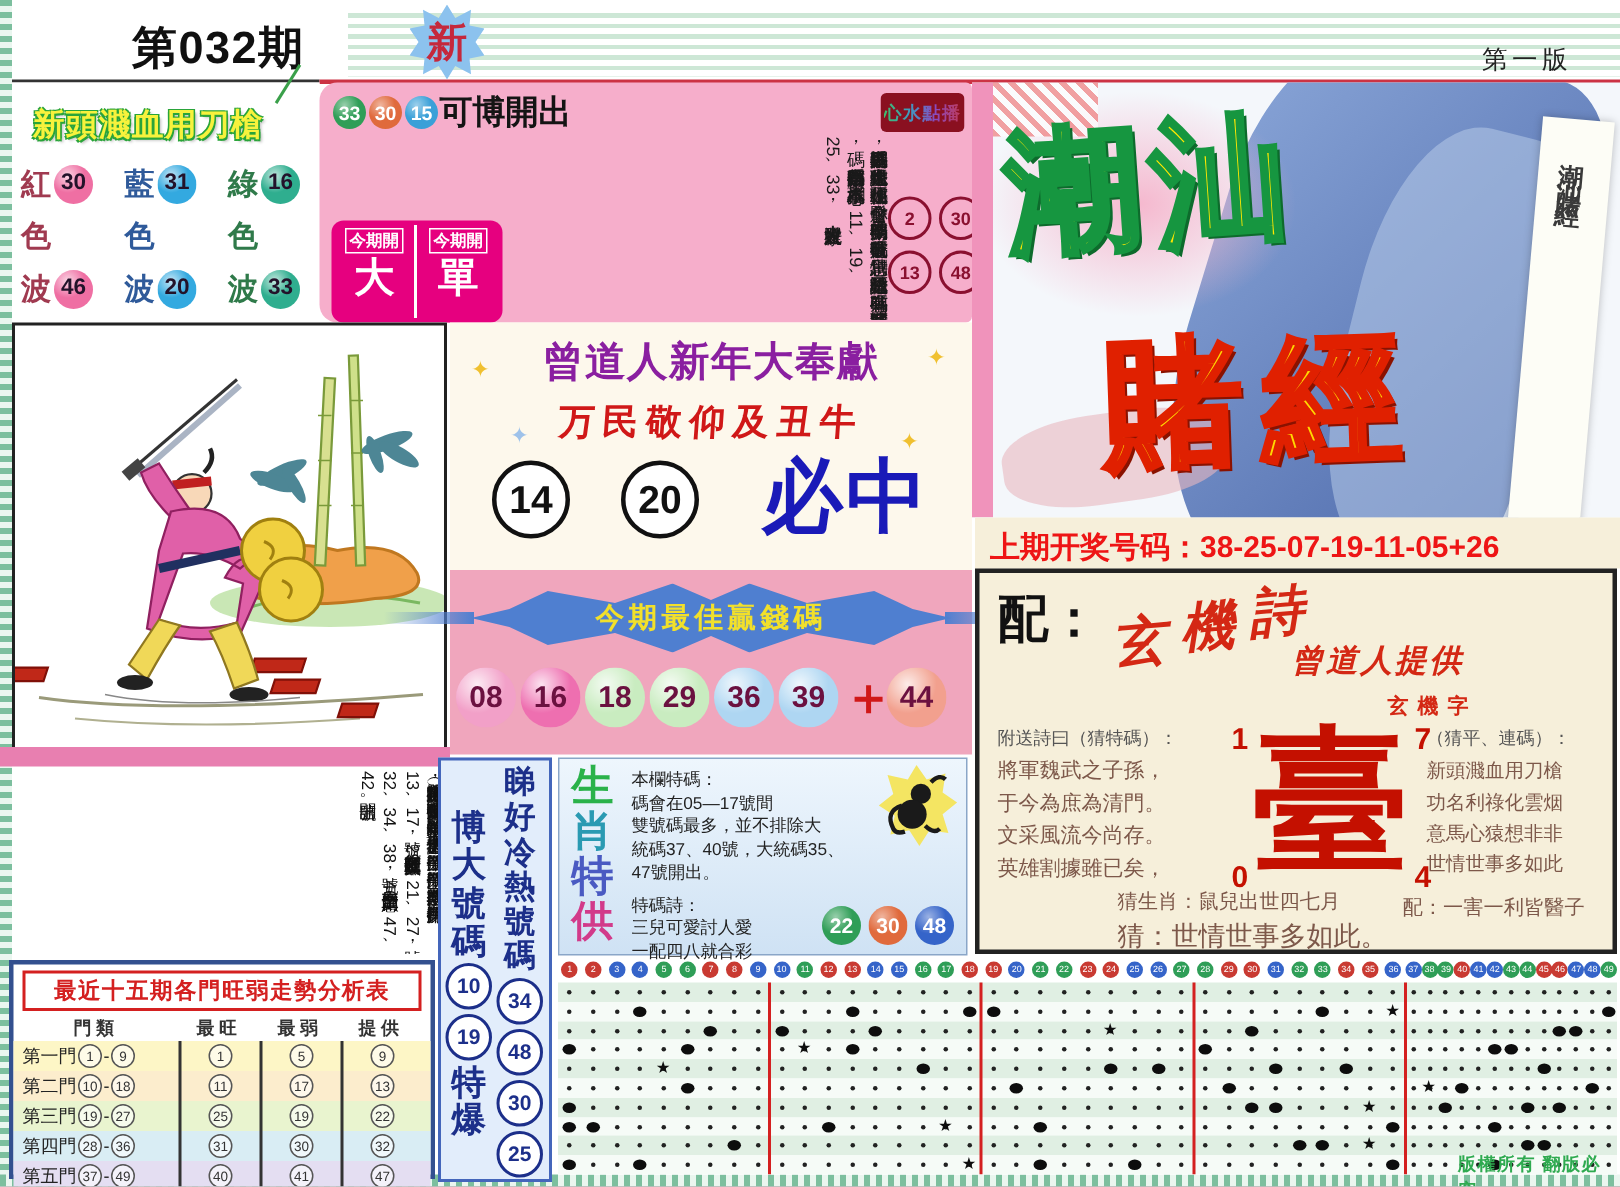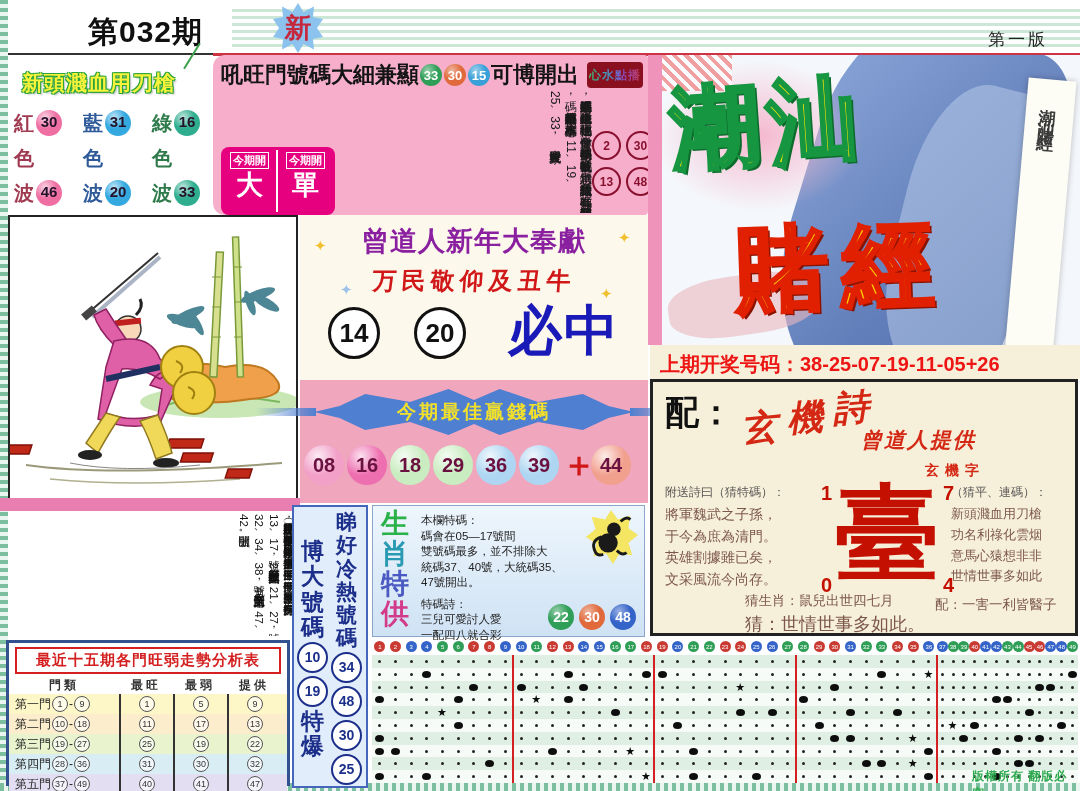--- a/index.html
+++ b/index.html
@@ -205,21 +205,20 @@
           <div class="cw-row">
             <span>波</span>
             <span class="cw-ball" style="background: radial-gradient(circle at 35% 28%, rgba(255, 255, 255, 0.7), rgba(255, 255, 255, 0) 45%) rgb(47, 174, 143);">33</span>
           </div>
         </div>
       </div>
   </div>
 
   <div class="abs tips-panel">
     <div class="abs tips-head">
-      <span>吼旺門號碼大細兼顯</span>
       <span class="abs-balls" style="display:flex">
           <span class="mini-ball" style="background-color: rgb(47, 158, 87);">33</span>
           <span class="mini-ball" style="background-color: rgb(224, 106, 60);">30</span>
           <span class="mini-ball" style="background-color: rgb(58, 160, 216);">15</span>
         </span>
       <span>可博開出</span>
     </div>
     <div class="abs tips-badge">
       <span>心水點播</span>
     </div>
@@ -351,22 +350,22 @@
         <span class="xj-char" style="transform: translateY(6px) rotate(-5deg);">機</span>
         <span class="xj-char" style="transform: translateY(-4px) rotate(-5deg);">詩</span>
       </div>
     <div class="abs my-provider">曾道人提供</div>
     <div class="abs my-charlabel">玄機字</div>
     <div class="abs my-left poem">
       <div class="hd">附送詩曰（猜特碼）：</div>
       <div>
           <div class="ln">將軍魏武之子孫，</div>
           <div class="ln">于今為庶為清門。</div>
+          <div class="ln">文采風流今尚存。</div>
           <div class="ln">英雄割據雖已矣，</div>
-          <div class="ln">文采風流今尚存。</div>
         </div>
     </div>
     <div class="abs my-big">臺</div>
     <span class="abs corner" style="left:168px;top:100px">1</span>
     <span class="abs corner" style="left:290px;top:100px">7</span>
     <span class="abs corner" style="left:168px;top:192px">0</span>
     <span class="abs corner" style="left:290px;top:192px">4</span>
     <div class="abs my-right poem">
       <div class="hd">（猜平、連碼）：</div>
       <div>

